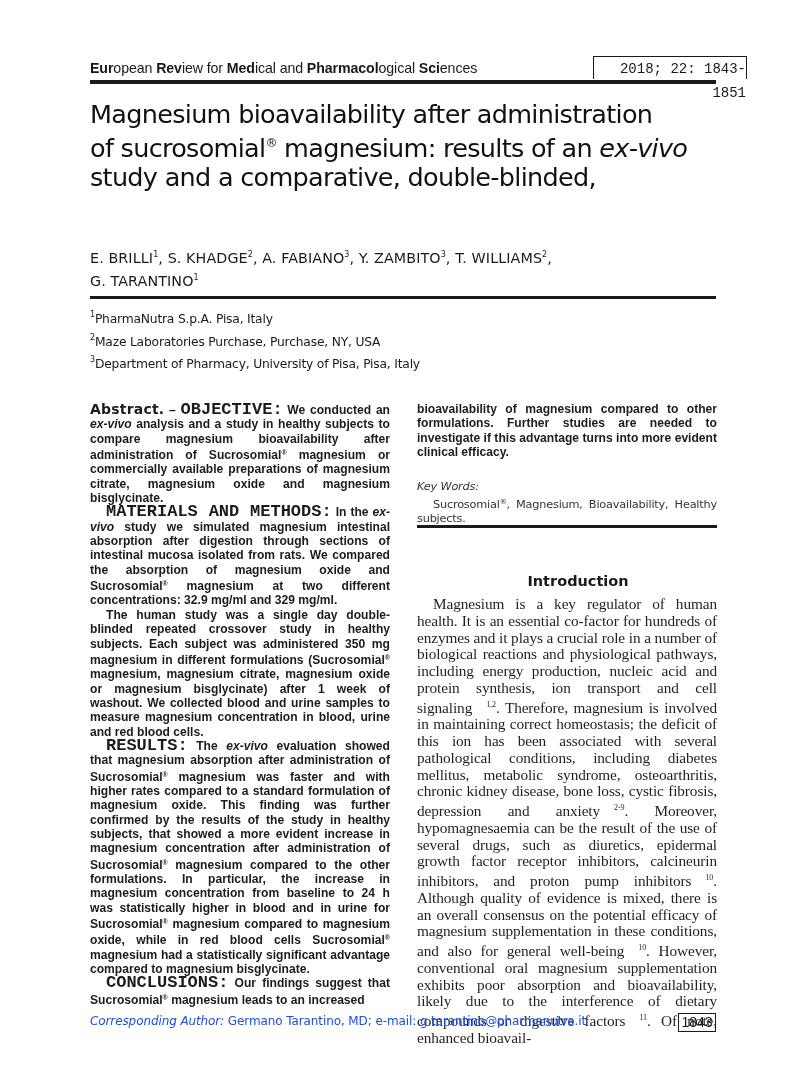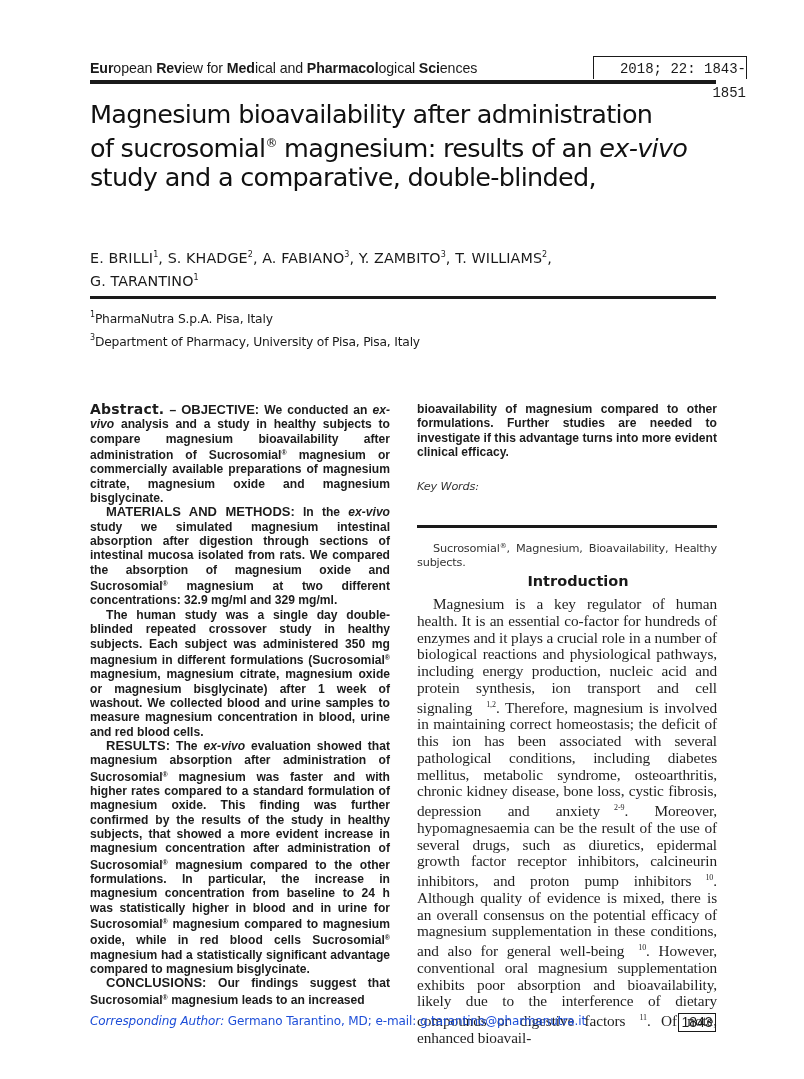--- a/index.html
+++ b/index.html
@@ -32,25 +32,25 @@
   .col { position: absolute; top: 402px; width: 300px; }
   .col-left { left: 90px; }
   .col-right { left: 417px; }
 
   .abs { font-family: "Liberation Sans", sans-serif; font-weight: bold; font-size: 12.1px; line-height: 14.35px; text-align: justify; color: #1c1c1c; }
   .abs p { margin: 0; text-indent: 0; }
   .abs p.ind { text-indent: 16px; }
   .abs .abs-head { font-family: "DejaVu Sans", sans-serif; font-weight: bold; font-size: 14px; letter-spacing: 0.2px; }
   .abs i { font-style: italic; }
   .abs sup { font-size: 7px; vertical-align: 4px; }
-  .abs .label { font-family: Liberation Sans, sans-serif; font-size: 13px; }
+  .abs .label { font-family: Liberation Mono, monospace; font-size: 17px; }
 
   .kw { position: absolute; left: 417px; top: 480px; width: 300px; font-family: "DejaVu Sans", sans-serif; font-size: 11.3px; line-height: 14.5px; color: #333; text-align: justify; letter-spacing: -0.2px; }
   .kw .kw-title { font-style: italic; }
-  .kw .kw-body { text-indent: 16px; margin-top: 44px; }
+  .kw .kw-body { text-indent: 16px; }
   .kw sup { font-size: 7px; vertical-align: 4px; }
   .rule2 { position: absolute; left: 417px; top: 525px; width: 300px; height: 3px; background: #1a1a1a; }
 
   .intro-h { position: absolute; left: 417px; top: 562px; width: 300px; text-align: center; font-family: "DejaVu Sans", sans-serif; font-weight: bold; font-size: 14.5px; color: #1a1a1a; }
 
   .intro { position: absolute; left: 417px; top: 596px; width: 300px; font-family: "Liberation Serif", serif; font-size: 15.3px; line-height: 16.75px; text-align: justify; color: #1f1f1f; letter-spacing: -0.1px; }
   .intro p { margin: 0; text-indent: 16px; }
   .intro sup { font-size: 8px; vertical-align: 6px; margin-left: 14px; }
 
   
@@ -80,20 +80,21 @@
       <span><span>E. BRILLI</span><sup>1</sup></span>, <span><span>S. KHADGE</span><sup>2</sup></span>, <span><span>A. FABIANO</span><sup>3</sup></span>, <span><span>Y. ZAMBITO</span><sup>3</sup></span>, <span><span>T. WILLIAMS</span><sup>2</sup></span>,
     </span>
     <span class="line">
       <span><span>G. TARANTINO</span><sup>1</sup></span>
     </span>
   </div>
   <div class="rule1"></div>
 
   <div class="aff">
     <span class="line"><sup>1</sup><span>PharmaNutra S.p.A. Pisa, Italy</span></span>
+    <span class="line"><sup>2</sup><span>Maze Laboratories Purchase, Purchase, NY, USA</span></span>
     <span class="line"><sup>3</sup><span>Department of Pharmacy, University of Pisa, Pisa, Italy</span></span>
   </div>
 
   <div class="col col-left abs">
     <p><span class="abs-head">Abstract.</span><span> – </span><span class="label">OBJECTIVE:</span><span> We conducted an </span><i>ex-vivo</i><span> analysis and a study in healthy subjects to compare magnesium bioavailability after administration of Sucrosomial</span><sup>®</sup><span> magnesium or commercially available preparations of magnesium citrate, magnesium oxide and magnesium bisglycinate.</span></p>
     <p class="ind"><span class="label">MATERIALS AND METHODS:</span><span> In the </span><i>ex-vivo</i><span> study we simulated magnesium intestinal absorption after digestion through sections of intestinal mucosa isolated from rats. We compared the absorption of magnesium oxide and Sucrosomial</span><sup>®</sup><span> magnesium at two different concentrations: 32.9 mg/ml and 329 mg/ml.</span></p>
     <p class="ind"><span>The human study was a single day double-blinded repeated crossover study in healthy subjects. Each subject was administered 350 mg magnesium in different formulations (Sucrosomial</span><sup>®</sup><span> magnesium, magnesium citrate, magnesium oxide or magnesium bisglycinate) after 1 week of washout. We collected blood and urine samples to measure magnesium concentration in blood, urine and red blood cells.</span></p>
     <p class="ind"><span class="label">RESULTS:</span><span> The </span><i>ex-vivo</i><span> evaluation showed that magnesium absorption after administration of Sucrosomial</span><sup>®</sup><span> magnesium was faster and with higher rates compared to a standard formulation of magnesium oxide. This finding was further confirmed by the results of the study in healthy subjects, that showed a more evident increase in magnesium concentration after administration of Sucrosomial</span><sup>®</sup><span> magnesium compared to the other formulations. In particular, the increase in magnesium concentration from baseline to 24 h was statistically higher in blood and in urine for Sucrosomial</span><sup>®</sup><span> magnesium compared to magnesium oxide, while in red blood cells Sucrosomial</span><sup>®</sup><span> magnesium had a statistically significant advantage compared to magnesium bisglycinate.</span></p>
     <p class="ind" id="concl-left"><span class="label">CONCLUSIONS:</span><span> Our findings suggest that Sucrosomial</span><sup>®</sup><span id="concl-split"> magnesium leads to an increased</span></p>
   </div>

